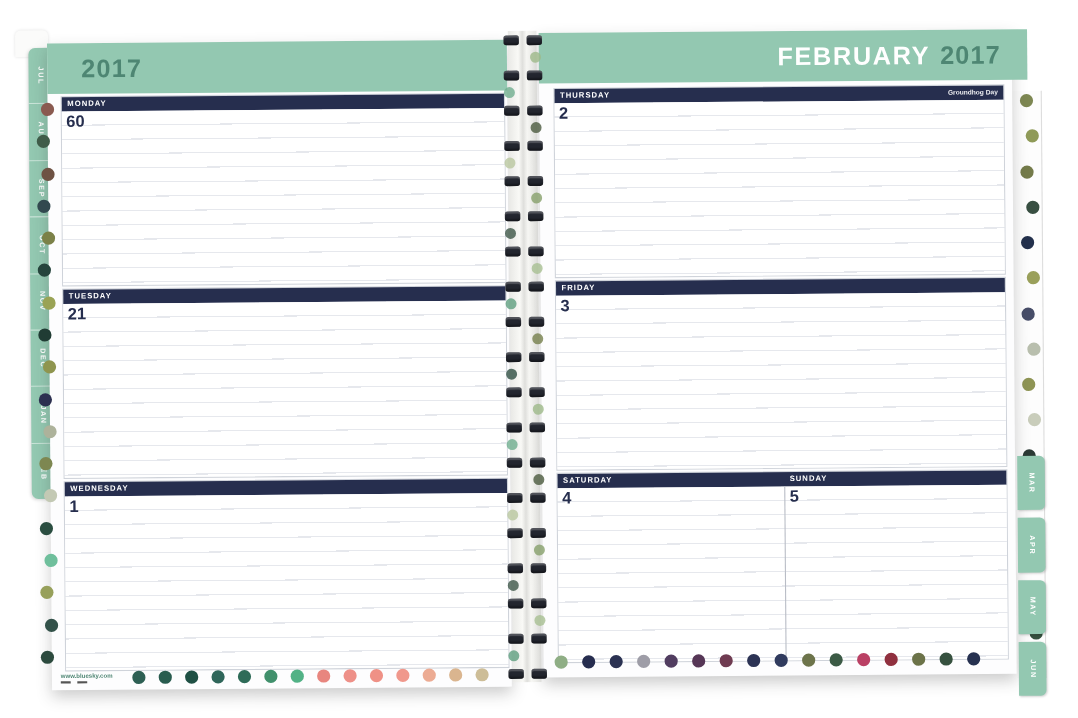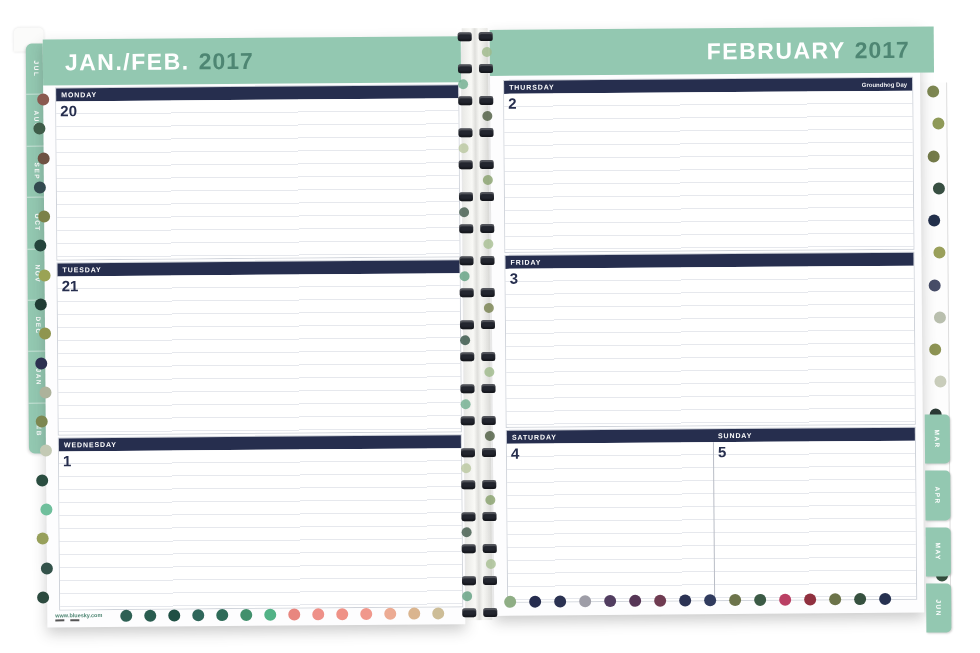--- a/index.html
+++ b/index.html
@@ -130,21 +130,20 @@
       <div class="tab">
         <span>JAN</span>
       </div>
       <div class="tab">
         <span>FEB</span>
       </div>
     </div>
 
   <div class="page left">
     <div class="page-header">
-      <span class="month">JAN./FEB.</span>
       <span class="year">2017</span>
     </div>
 
     <div class="edge-col-left">
         <span class="dot" style="background: rgb(138, 90, 80);"></span>
         <span class="dot" style="background: rgb(63, 92, 73);"></span>
         <span class="dot" style="background: rgb(110, 82, 67);"></span>
         <span class="dot" style="background: rgb(50, 73, 79);"></span>
         <span class="dot" style="background: rgb(123, 129, 72);"></span>
         <span class="dot" style="background: rgb(37, 68, 60);"></span>
@@ -160,21 +159,21 @@
         <span class="dot" style="background: rgb(151, 160, 91);"></span>
         <span class="dot" style="background: rgb(51, 82, 74);"></span>
         <span class="dot" style="background: rgb(44, 74, 62);"></span>
       </div>
 
     <div class="day-block" style="top:48px">
       <div class="day-bar">
         <span class="day-label">MONDAY</span>
       </div>
       <div class="day-body">
-        <span class="date-num">20</span>
+        <span class="date-num">60</span>
       </div>
     </div>
 
     <div class="day-block" style="top:223px">
       <div class="day-bar">
         <span class="day-label">TUESDAY</span>
       </div>
       <div class="day-body">
         <span class="date-num">21</span>
       </div>

